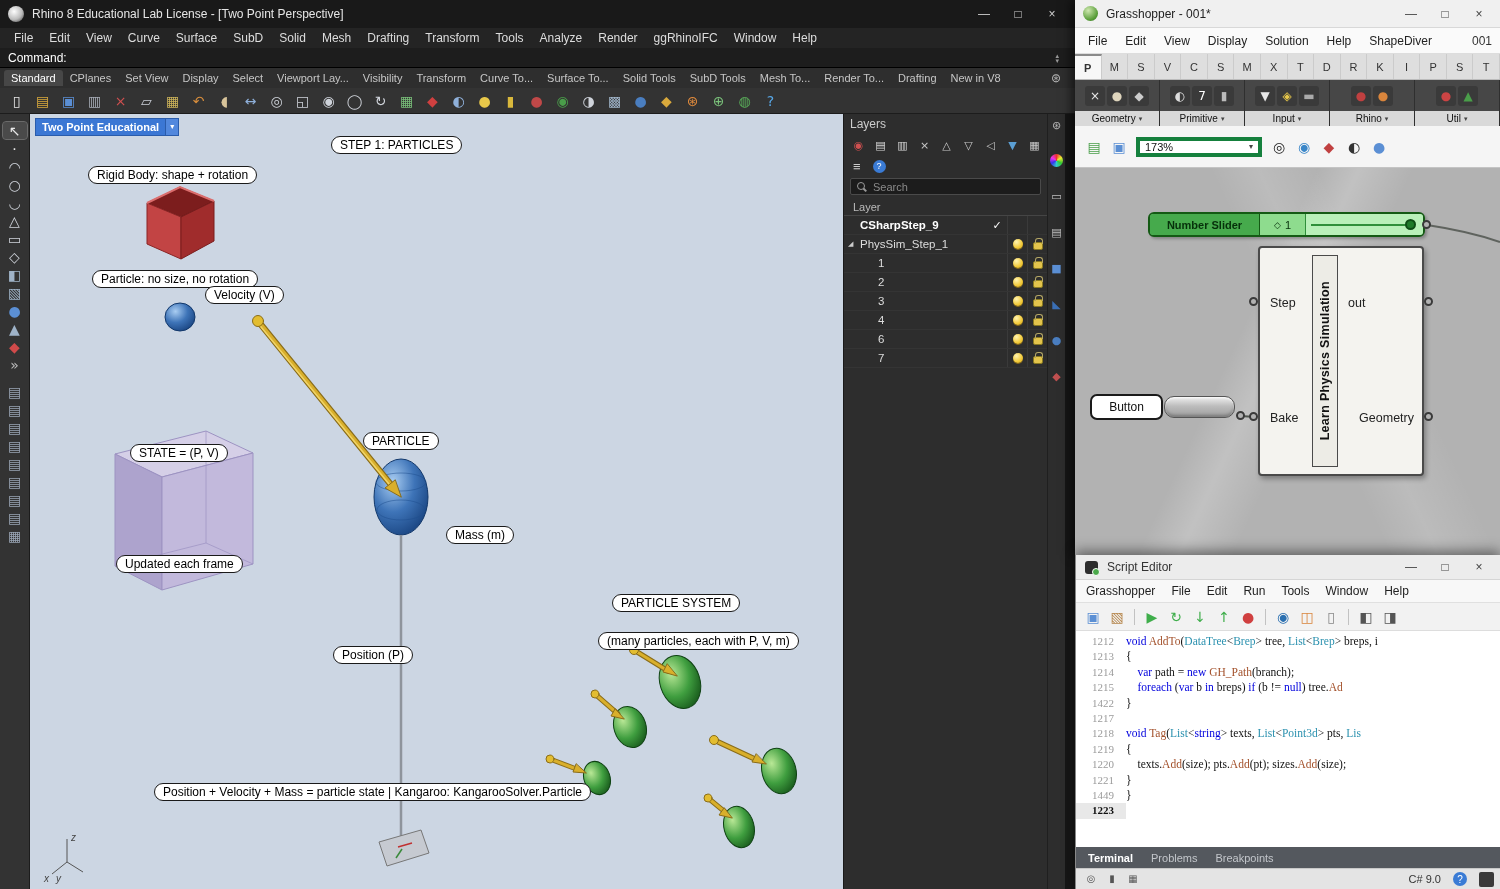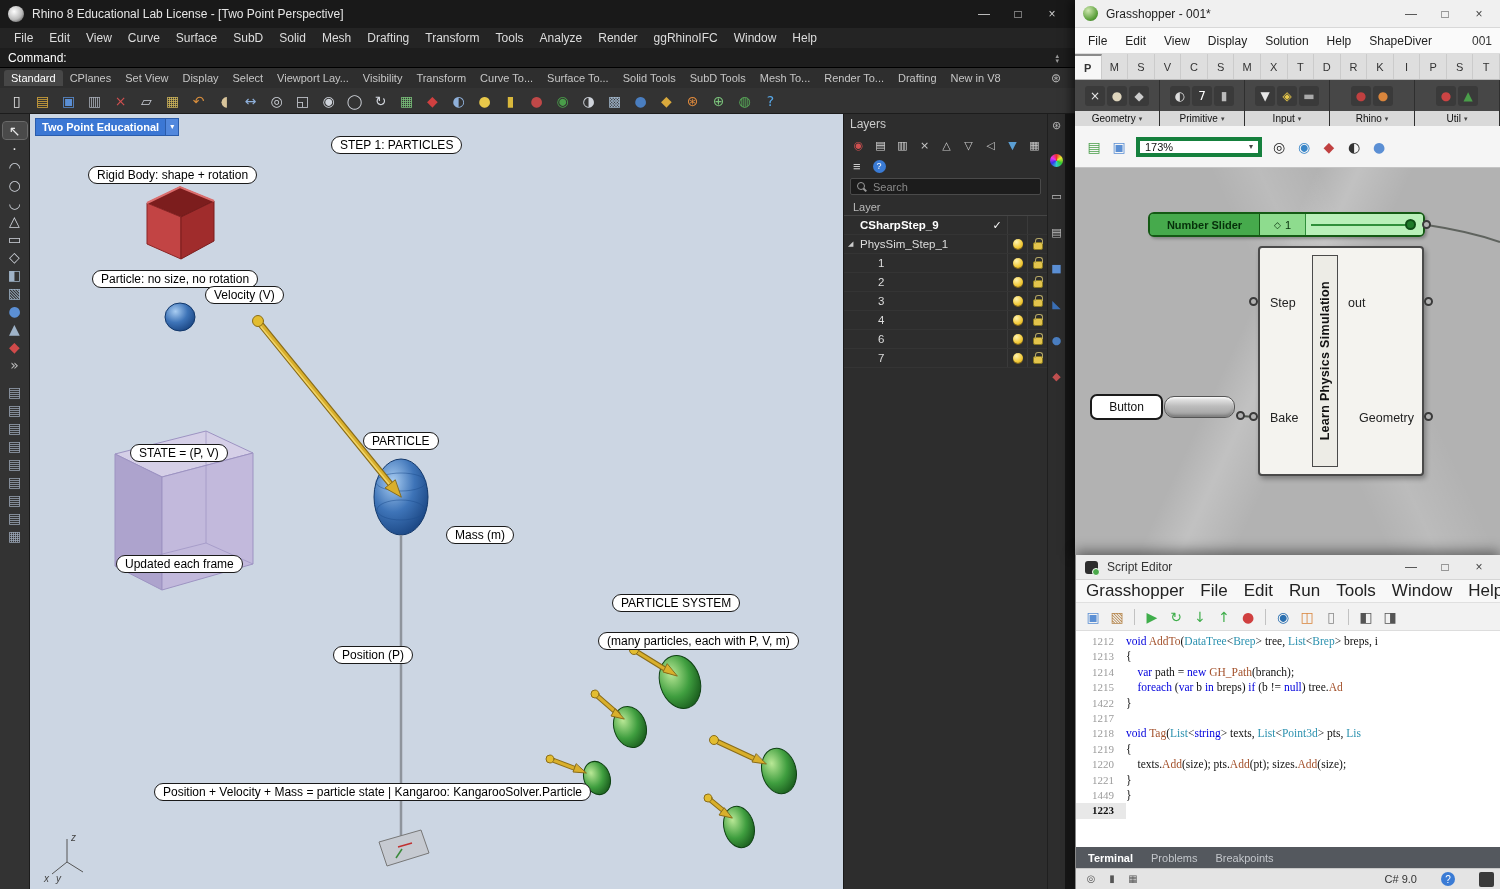--- a/index.html
+++ b/index.html
@@ -120,36 +120,36 @@
   .grip{position:absolute;width:9px;height:9px;border-radius:50%;background:#b2b2b2;border:2px solid #3a3a3a}
 
   
   #se{position:absolute;left:1075px;top:555px;width:425px;height:334px;background:#fff;box-shadow:0 -4px 12px rgba(0,0,0,.45);border-left:1px solid #888}
   .se-title{height:25px;background:#ececec;display:flex;align-items:center;border-bottom:1px solid #d5d5d5}
   .se-logo{width:13px;height:13px;margin:0 9px;background:#2d2d2d;border-radius:3px;position:relative;flex:none}
   .se-logo::after{content:"";position:absolute;right:-2px;bottom:-2px;width:6px;height:6px;border-radius:50%;background:#4aa94a;border:1px solid #fff}
   .se-title-text{font-size:12px;color:#333}
   .se-title .btns{margin-left:auto;display:flex;margin-right:4px}
   .se-menu{height:23px;background:#f8f8f8;border-bottom:1px solid #e0e0e0;display:flex;align-items:center;padding:0 2px}
-  .se-menu-item{font-size:17px;padding:0 8px}
+  .se-menu-item{font-size:12px;padding:0 8px}
   .se-toolbar{height:28px;background:#f2f2f2;border-bottom:1px solid #ddd;display:flex;align-items:center;padding:0 6px;gap:2px}
   .se-toolbar .icon-cell{width:22px;height:22px}
   #se-code{height:216px;overflow:hidden;font-family:Liberation Serif, serif;font-size:11.5px;padding-top:3px;background:#fff}
   .code-line{display:flex;height:15.4px;line-height:15.4px;white-space:pre}
   .cl-num{width:50px;text-align:right;padding-right:12px;color:#9b9b9b;font-size:11px;flex:none}
   .code-line.current .cl-num{color:#111;font-weight:bold;background:#e8e8e8}
   .cl-body{flex:1;overflow:hidden}
   .tok-kw{color:#0000dd}.tok-ty{color:#2b91af}.tok-me{color:#a3512b}.tok-pl{color:#111}
   .se-tabs{height:21px;background:#54585e;display:flex;align-items:center;padding:0 12px;gap:18px}
   .se-tab{font-size:11px;color:#c3c6cb}
   .se-tab.active{color:#fff;font-weight:bold}
   .se-status{height:21px;background:#e4e4e4;border-top:1px solid #c8c8c8;display:flex;align-items:center;padding:0 6px;gap:2px}
   .se-status .icon-cell{width:18px;height:16px}
   .se-status .icon-cell .glyph{font-size:10px}
-  .se-status-right{margin-left:auto;display:flex;align-items:center;gap:24px}
+  .se-status-right{margin-left:auto;display:flex;align-items:center;gap:12px}
   .se-lang{font-size:11px;color:#333}
   .se-help{width:14px;height:14px;border-radius:50%;background:#3a7bd5;color:#fff;font-size:10px;display:flex;align-items:center;justify-content:center}
   .se-square{width:15px;height:15px;background:#3a3a3a;border-radius:2px}
 </style>
 </head>
 <body>
 
 <div id="screen">
 
   <div id="rhino">

